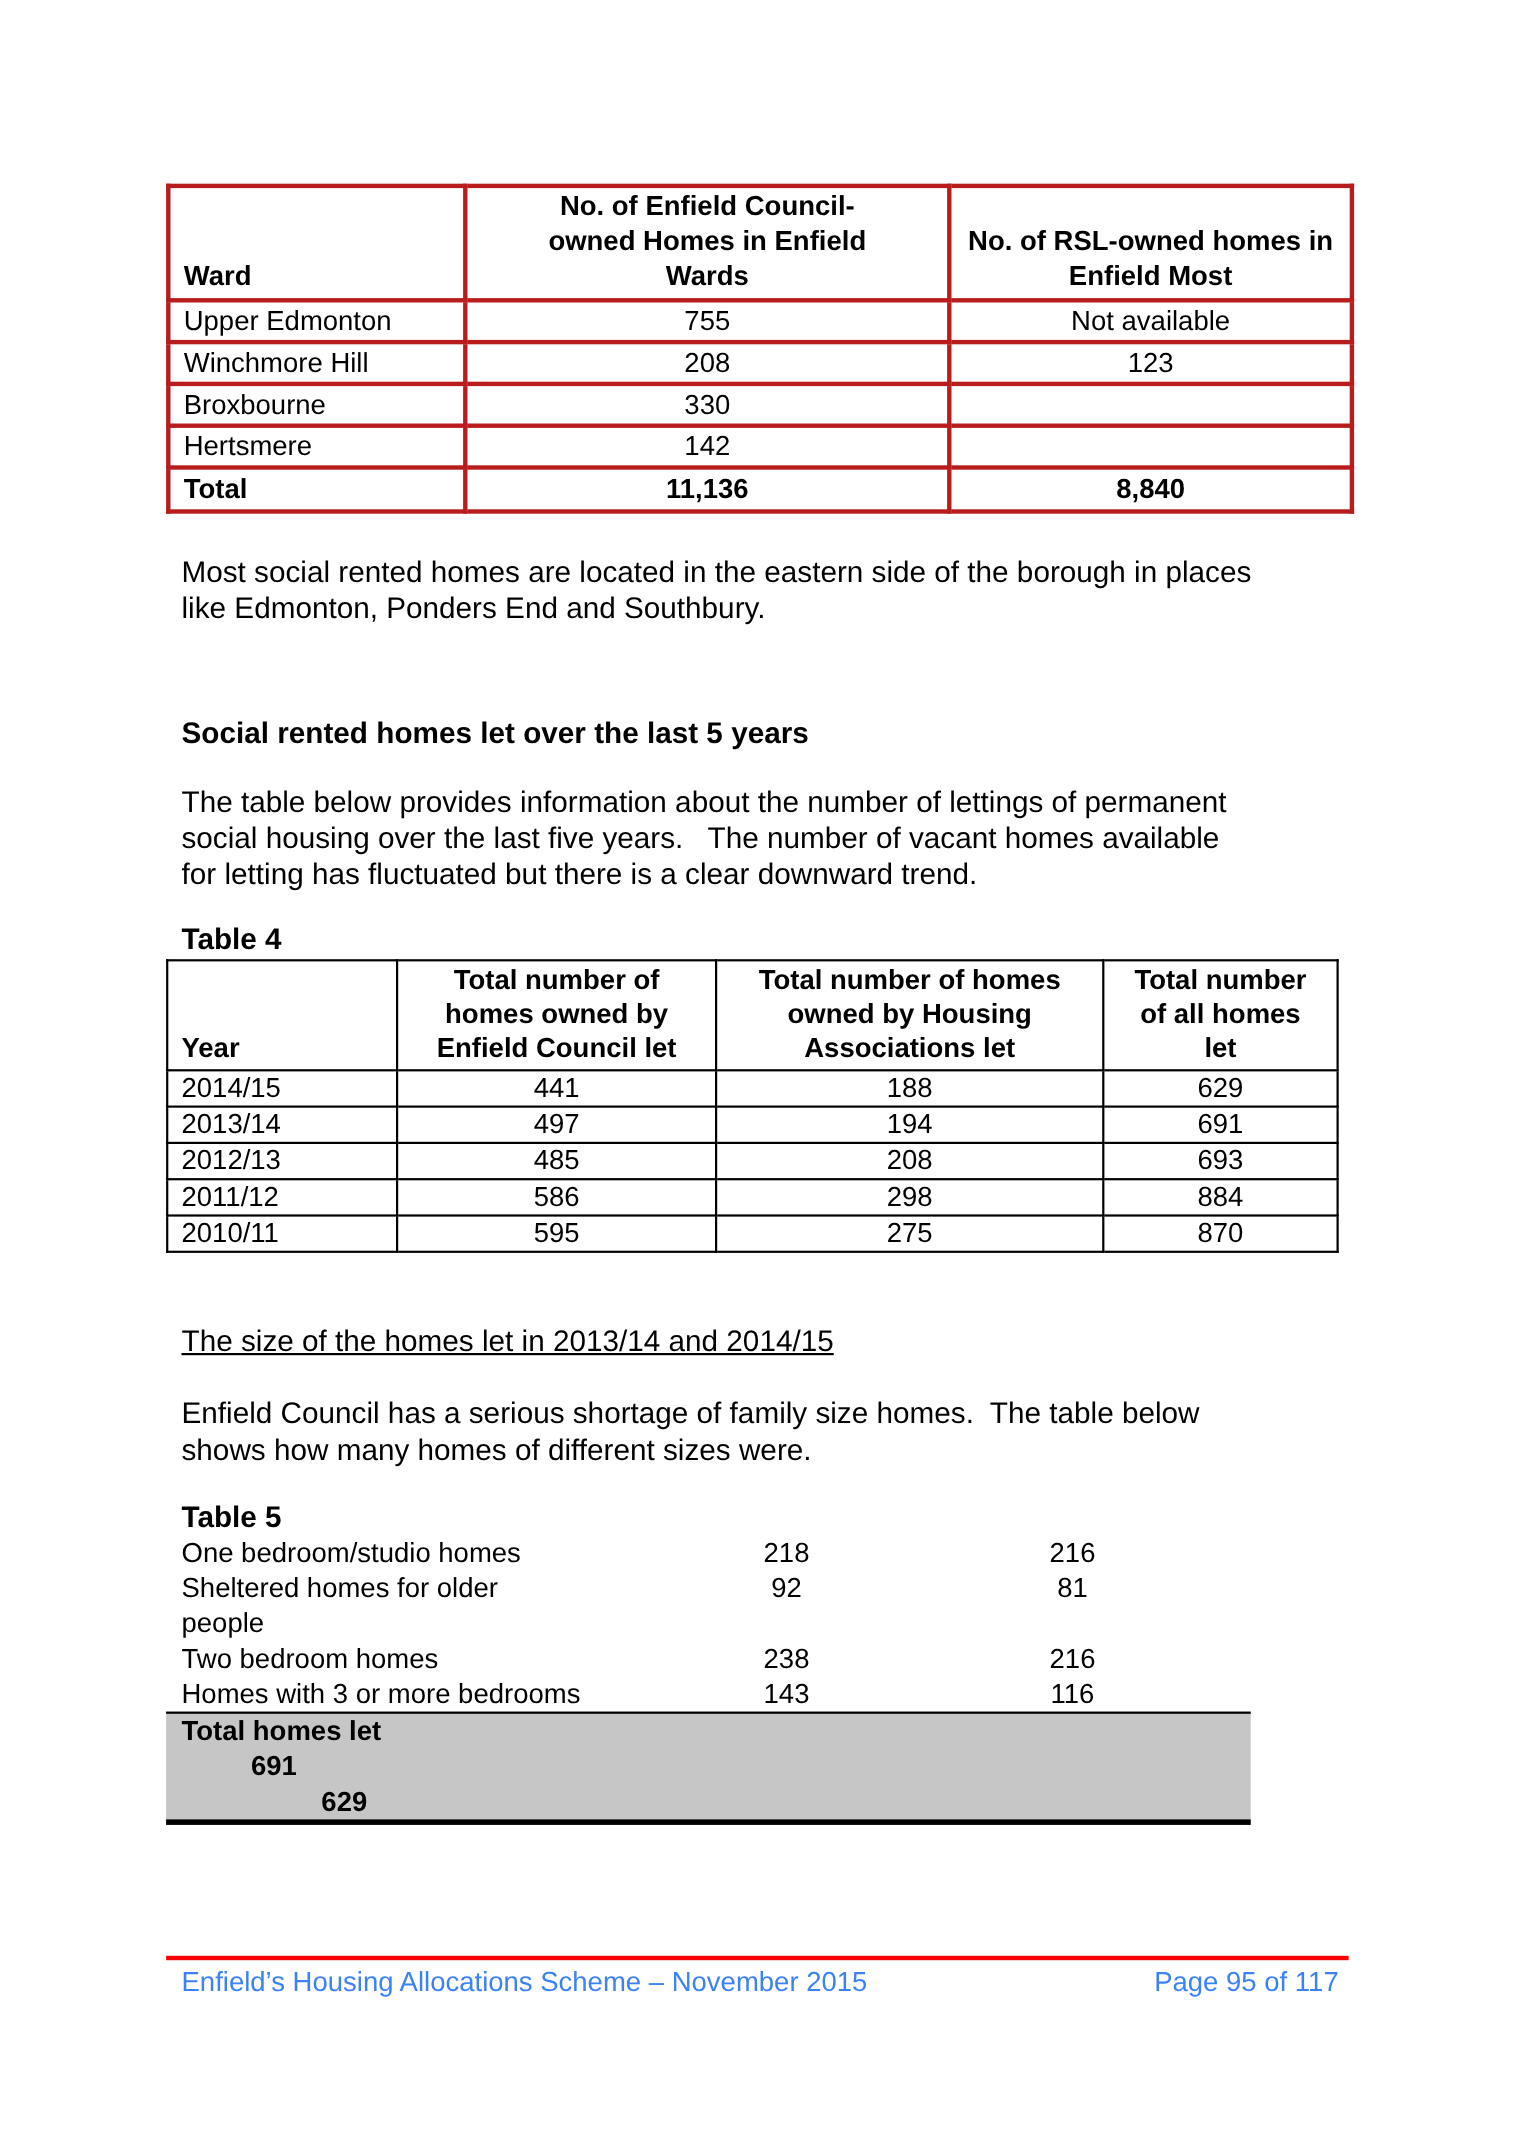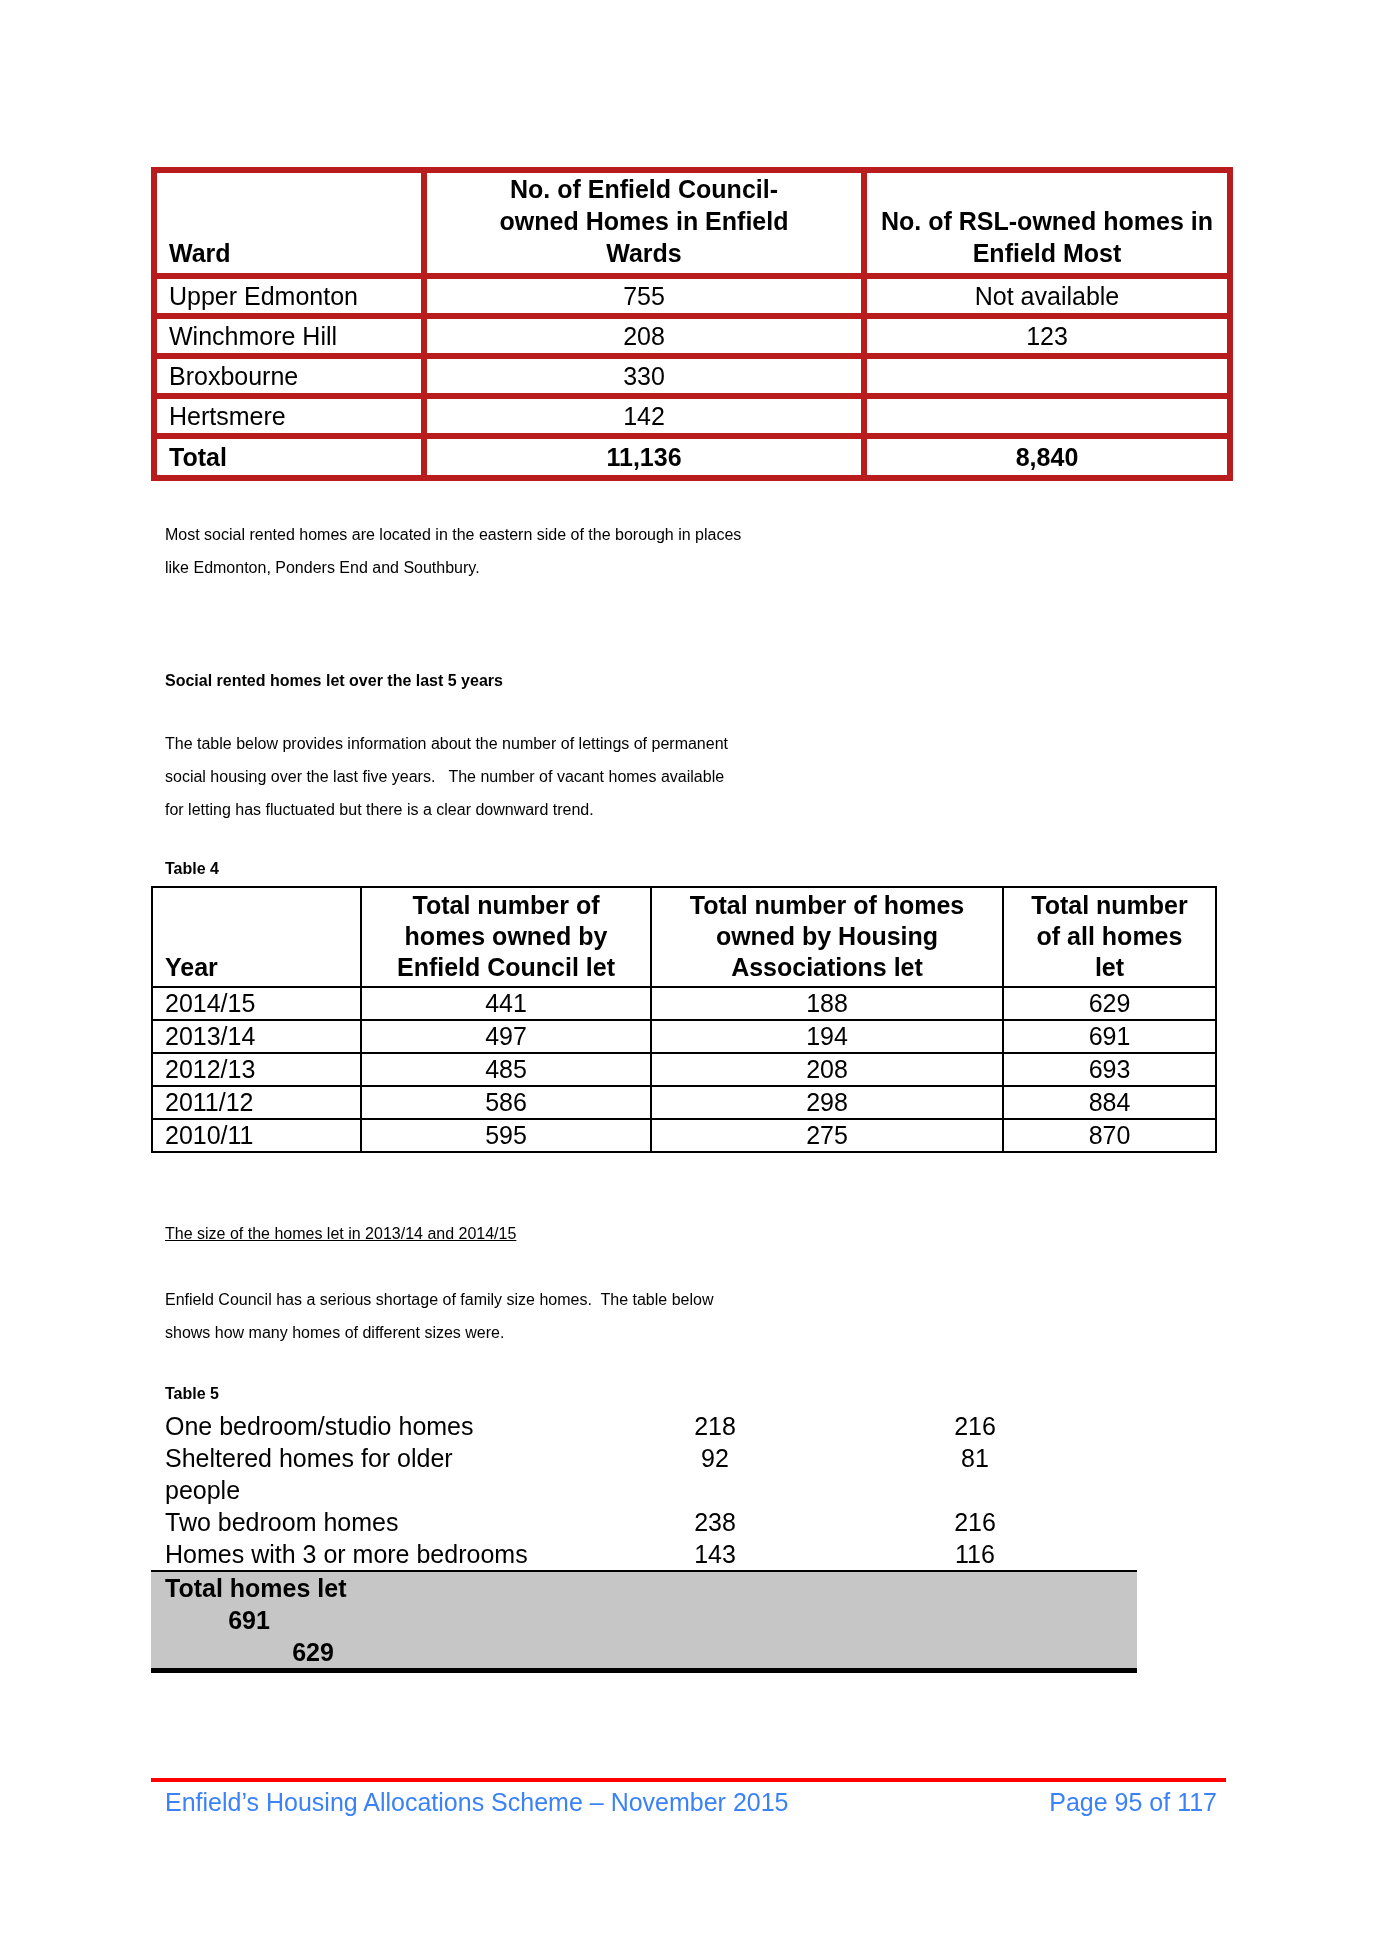--- a/index.html
+++ b/index.html
@@ -8,31 +8,31 @@
     width:1378px; height:1949px;
     background:#ffffff;
     font-family:"Liberation Sans", sans-serif;
     color:#000;
     overflow:hidden;
   }
   .content {
     position:absolute; left:151px; top:0; width:1076px;
   }
   .para, .lbl, .heading, .subheading {
-    font-size:16px; line-height:33px; white-space:pre;
+    font-size:27px; line-height:33px; white-space:pre;
   }
   .heading { font-weight:bold; }
   .subheading { text-decoration:underline; }
   .lbl { font-weight:bold; }
 
   
   table { border-collapse:collapse; table-layout:fixed; }
   .t1 { margin-top:167px; width:1076px; }
   .t1 th, .t1 td {
-    border:6px solid #b91c1c; font-size:25px; padding:0;
+    border:4px solid #b91c1c; font-size:25px; padding:0;
     overflow:hidden;
   }
   .t1 th {
     height:92px; vertical-align:bottom; padding-bottom:4px;
     font-weight:bold; white-space:pre-line; line-height:32px;
     text-align:center;
   }
   .t1 th.c1, .t1 td.c1 { text-align:left; padding-left:12px; }
   .t1 td { height:34px; text-align:center; line-height:34px; }
   .t1 tr.total td { height:36px; font-weight:bold; }

